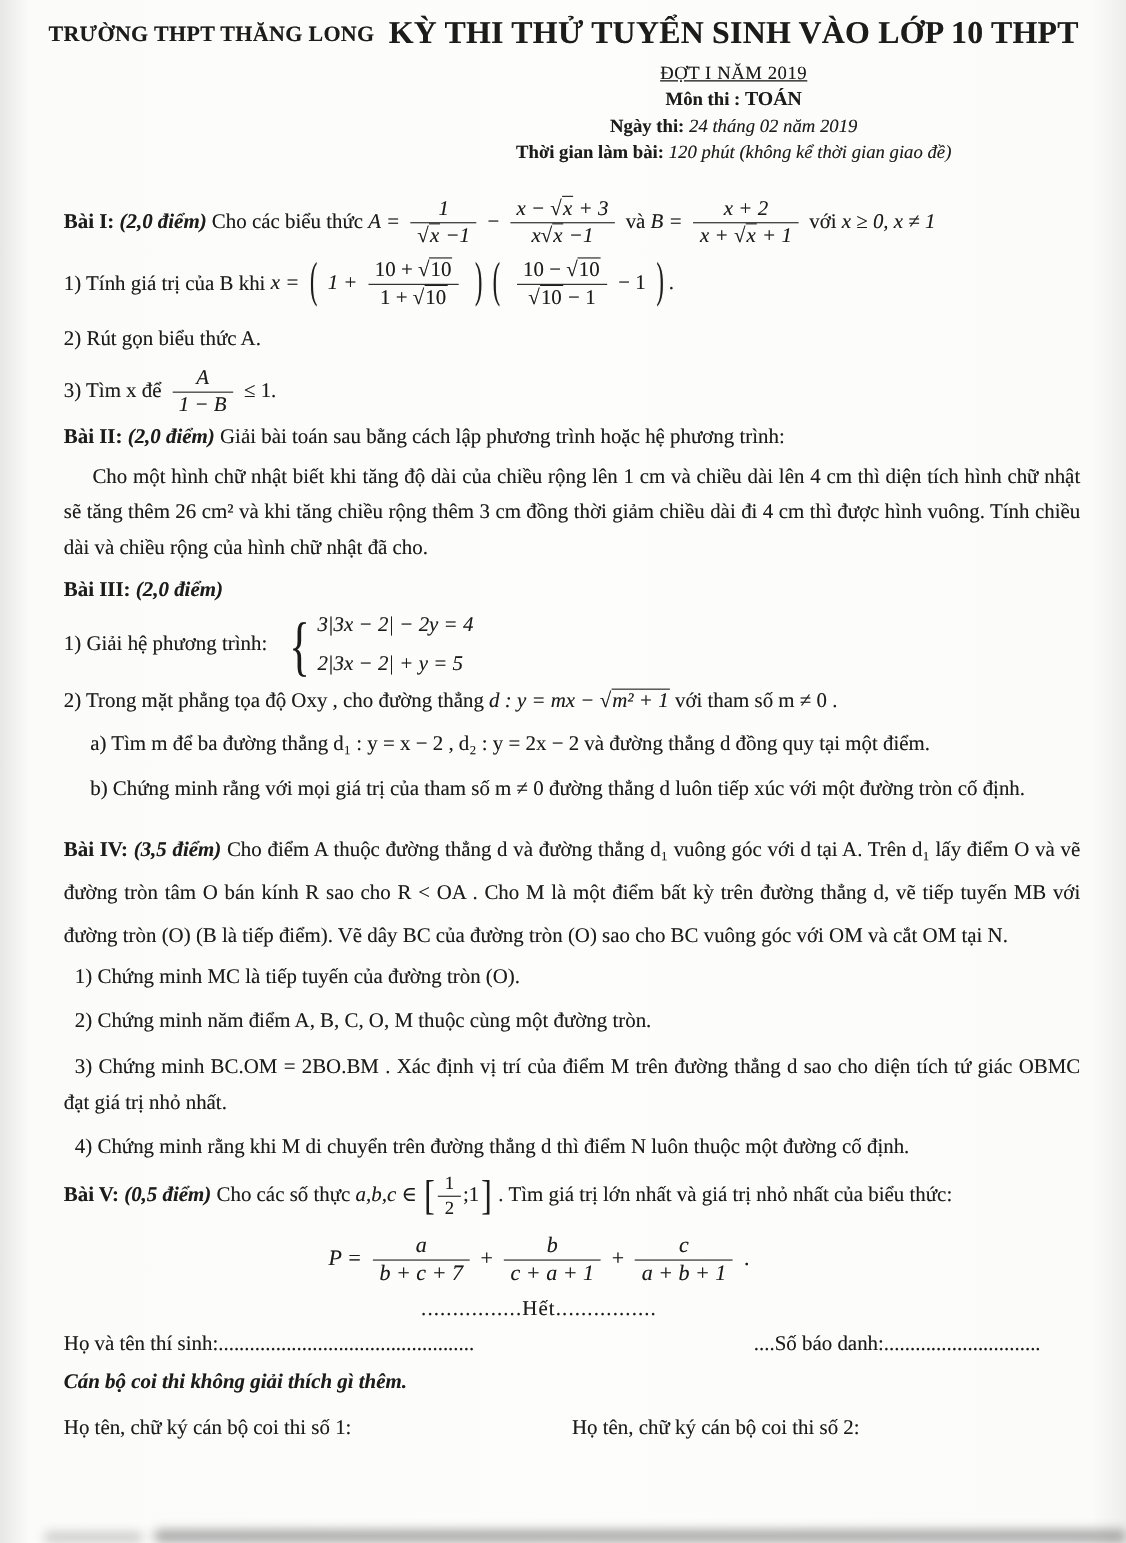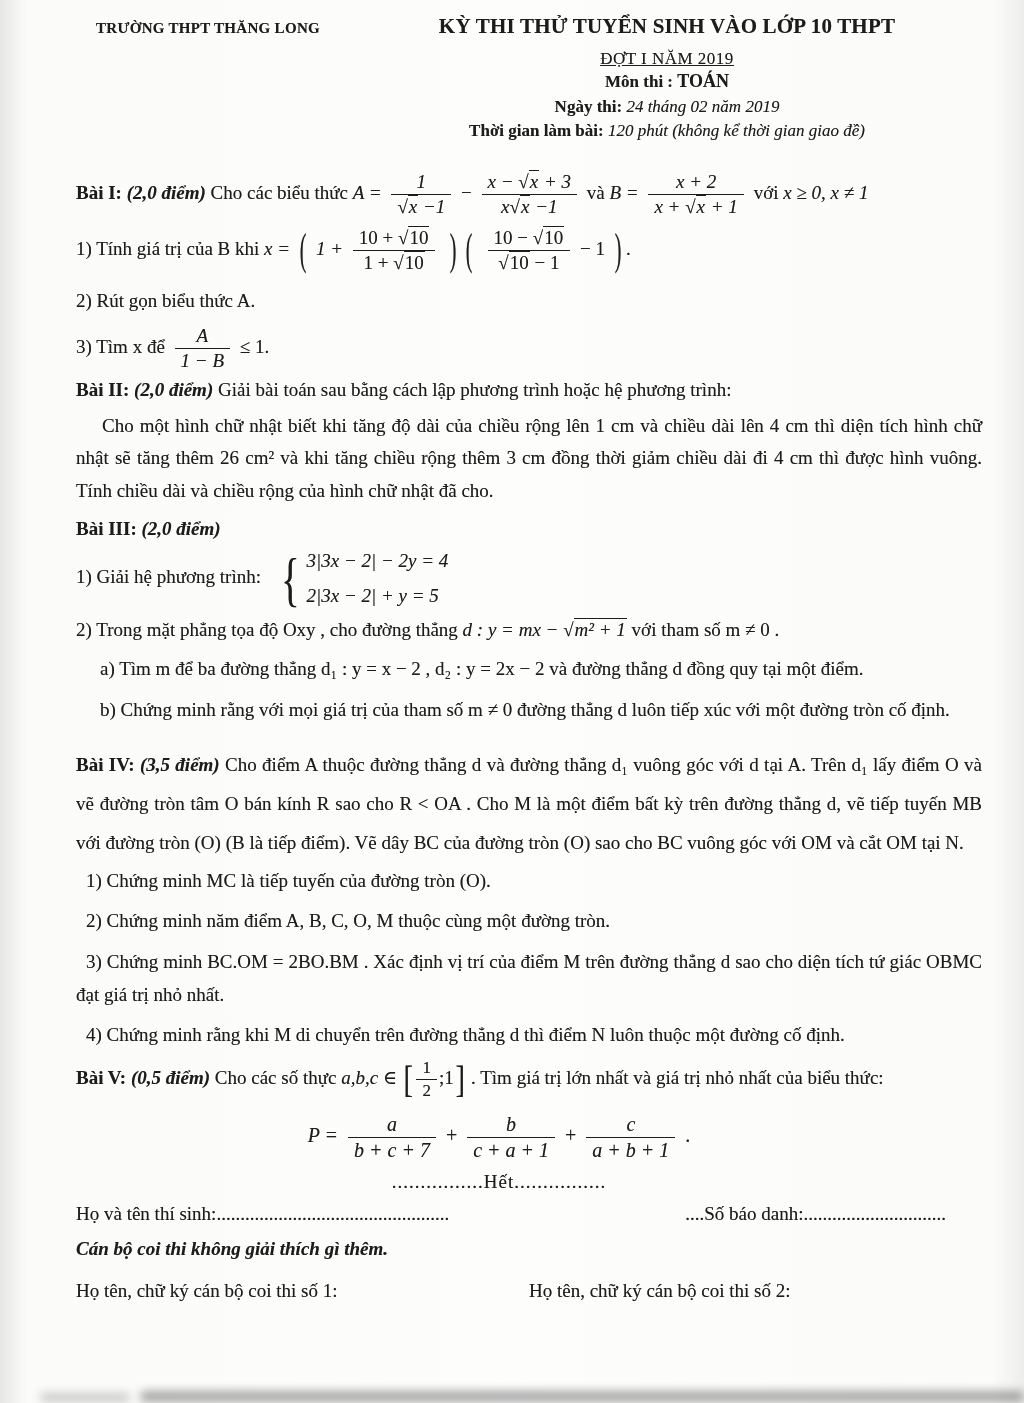--- a/index.html
+++ b/index.html
@@ -5,30 +5,30 @@
   html,body{margin:0;padding:0;background:#cfcfcf;}
   .page{
     position:relative;width:1024px;height:1403px;margin:0 auto;overflow:hidden;
     background:linear-gradient(90deg,#e7e7e5 0,#fbfbfa 2.6%,#fdfdfc 50%,#fbfbfa 97%,#ededeb 100%);
     font-family:"Liberation Serif","DejaVu Serif",serif;
     color:#1c1c1c;
     text-shadow:0 0 .5px rgba(25,25,25,.45);
   }
   
   .hdr{display:flex;padding-top:14px;}
-  .school{width:340px;padding-left:96px;box-sizing:border-box;font-size:15px;font-weight:bold;letter-spacing:.3px;white-space:nowrap;padding-top:6px;}
+  .school{width:340px;padding-left:44px;box-sizing:border-box;font-size:20px;font-weight:bold;letter-spacing:.3px;white-space:nowrap;padding-top:6px;}
   .hdr-right{flex:1;text-align:center;padding-right:30px;}
-  .title{font-size:21px;font-weight:bold;letter-spacing:.2px;}
+  .title{font-size:29px;font-weight:bold;letter-spacing:.2px;}
   .round{font-size:17px;font-weight:normal;text-decoration:underline;margin-top:10px;letter-spacing:.5px;}
   .hline{font-size:17px;line-height:1.42;}
   .hline .lbl{font-weight:600;}
   .subjv{font-weight:bold;font-size:18px;}
   .iv{font-style:italic;}
   
-  .bodyc{padding:12px 42px 0 76px;font-size:19px;}
+  .bodyc{padding:12px 42px 0 58px;font-size:19px;}
   .p{margin:0 0 11px;line-height:1.6;}
   .bh{font-weight:bold;font-style:normal;}
   .pts{font-weight:bold;font-style:italic;}
   .ii{}
   .math{font-style:italic;white-space:nowrap;}
   .up{font-style:normal;}
   
   .frac{display:inline-block;vertical-align:middle;text-align:center;margin:0 5px;line-height:1.18;}
   .frac .num{display:block;padding:0 6px 1px;border-bottom:1.5px solid #1c1c1c;}
   .frac .den{display:block;padding:1px 6px 0;}

